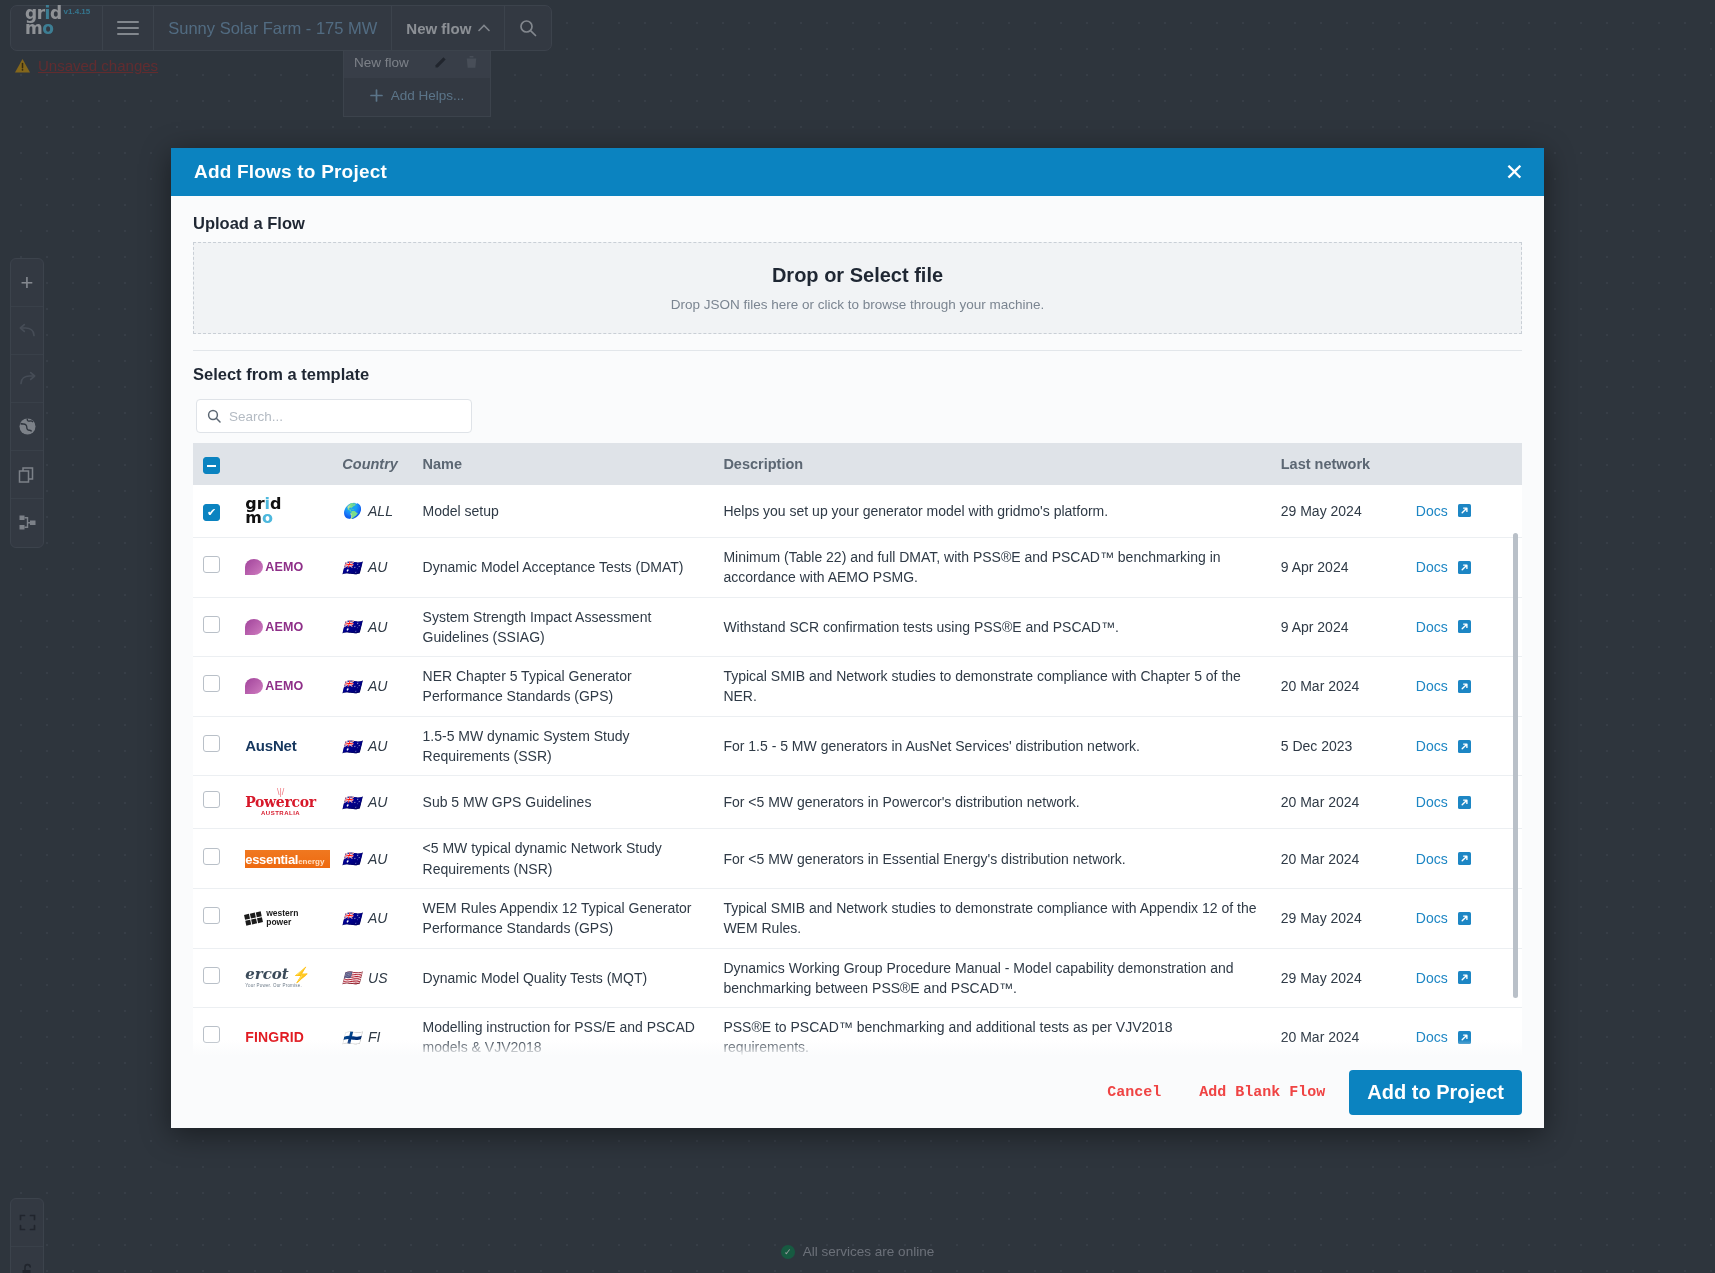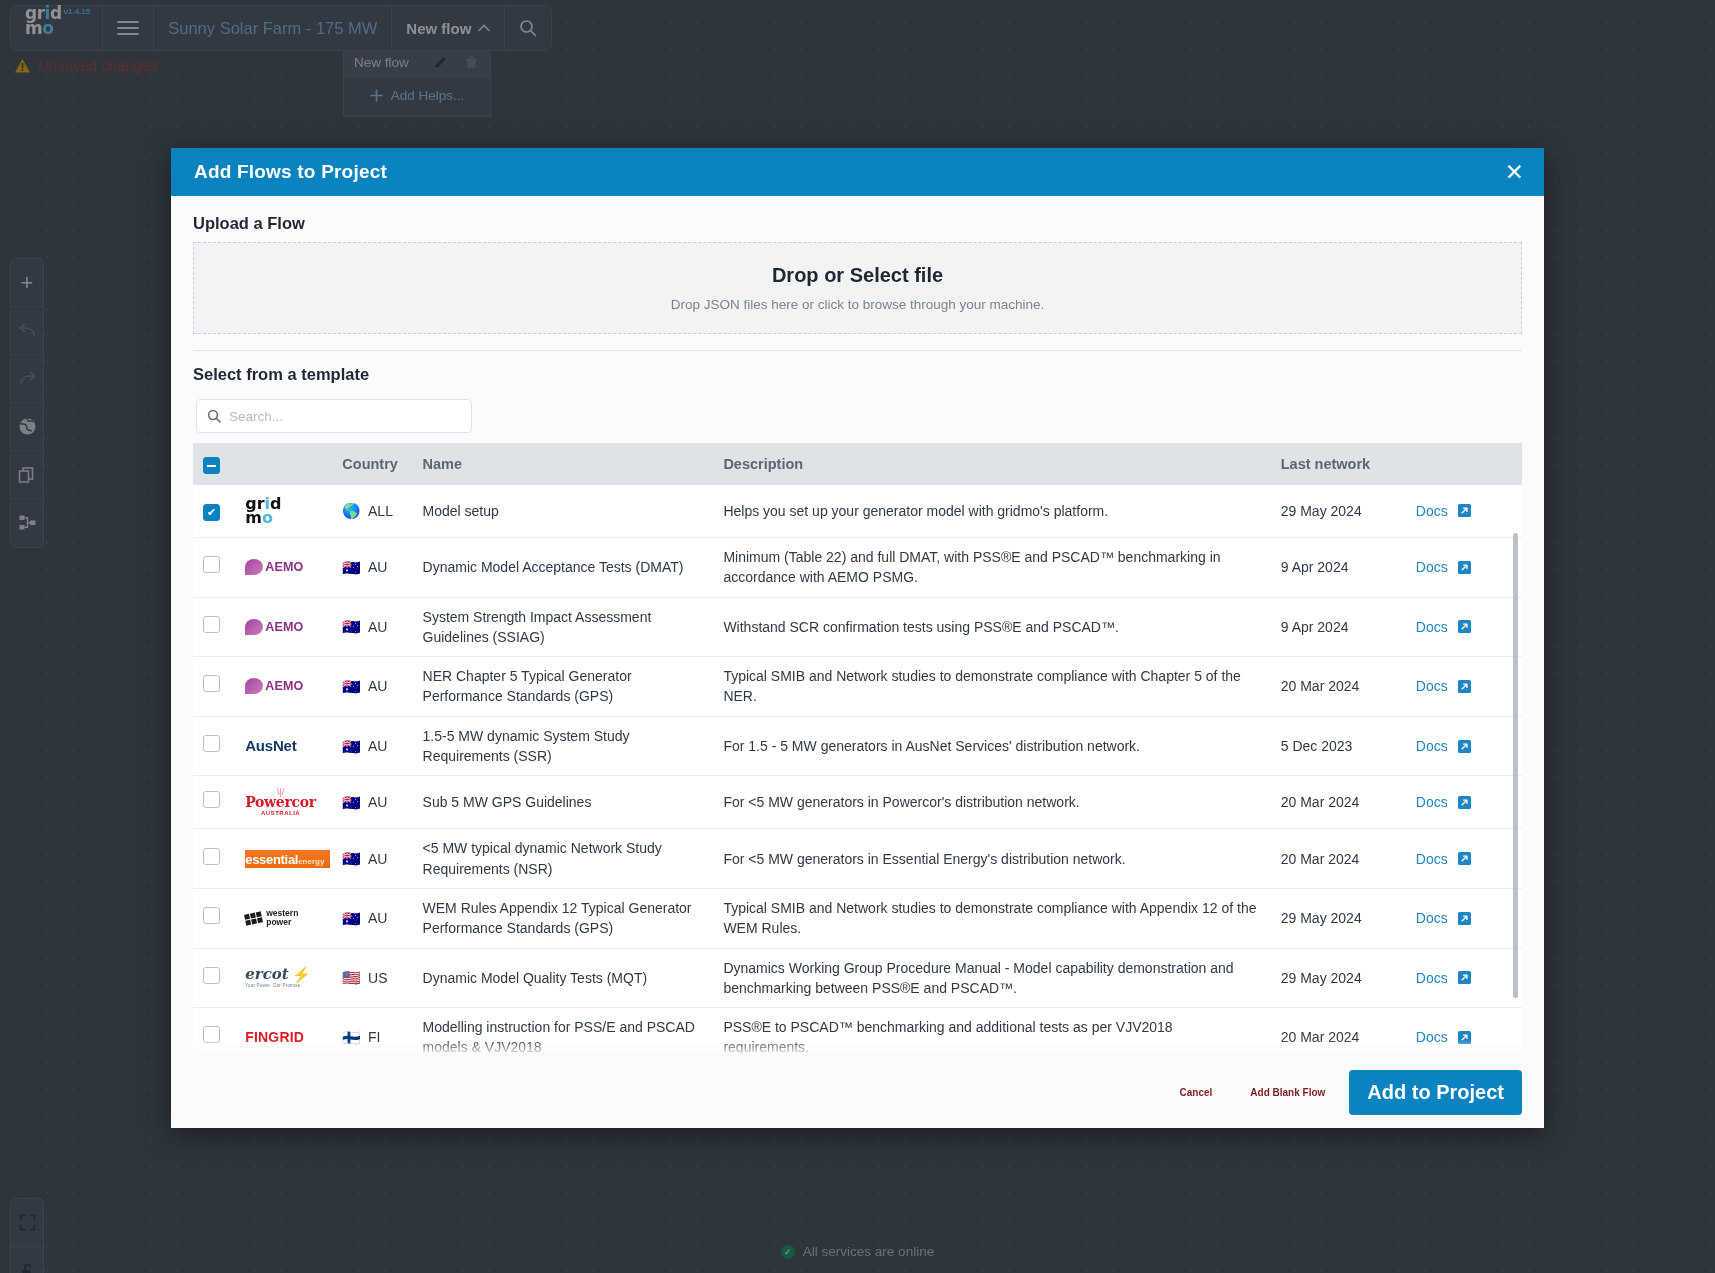--- a/index.html
+++ b/index.html
@@ -89,20 +89,21 @@
   .fd-add {
     display: flex; align-items: center; justify-content: center; gap: 8px;
     height: 34px; font-size: 13.5px; color: #8fb7d4;
   }
 
   #unsaved {
     position: absolute; top: 57px; left: 14px;
     display: flex; align-items: center; gap: 7px;
     font-size: 15px; color: #9a3c3c; font-weight: 500;
     z-index: 5;
+    text-decoration: underline;
   }
 
   #tb-right {
     right: 12px; padding: 0 8px;
   }
   #launch-btn {
     background: #1d5c3d; color: #cfe4d8;
     border-radius: 5px; height: 32px;
     display: flex; align-items: center; gap: 9px;
     padding: 0 13px; font-size: 15px; font-weight: 500;
@@ -213,21 +214,21 @@
     background: #dfe3e8;
     color: #5c6773;
     font-size: 14.5px; font-weight: 600;
     text-align: left;
     height: 42px;
     padding: 0 10px;
     vertical-align: middle;
   }
   .col-check { width: 40px; }
   .col-logo { width: 92px; }
-  .col-country { width: 76px; }
+  .col-country { width: 76px; font-style: italic; }
   .col-name { width: 285px; }
   .col-desc { width: 528px; }
   .col-date { width: 128px; }
   .col-docs { width: 110px; }
 
   tbody td {
     border-bottom: 1px solid #eceff2;
     background: #fff;
     padding: 9px 10px;
     font-size: 14px; color: #2f3a46;
@@ -303,22 +304,22 @@
   }
 
   
   #modal-footer {
     height: 72px;
     display: flex; align-items: center; justify-content: flex-end;
     gap: 10px; padding: 0 22px;
     background: #fafbfc;
   }
   .btn-text {
-    font-size: 10px; color: #7f1d1d; font-weight: 600;
-    padding: 9px 14px; border-radius: 4px;
+    font-size: 15px; color: #ef4444; font-weight: 600;
+    padding: 9px 14px; border-radius: 4px; font-family: Liberation Mono, monospace;
   }
   #btn-add-project {
     background: #0b83c0; color: #fff;
     font-size: 20px; font-weight: 700;
     padding: 11px 18px; border-radius: 4px;
   }
 </style>
 </head>
 <body>
 

